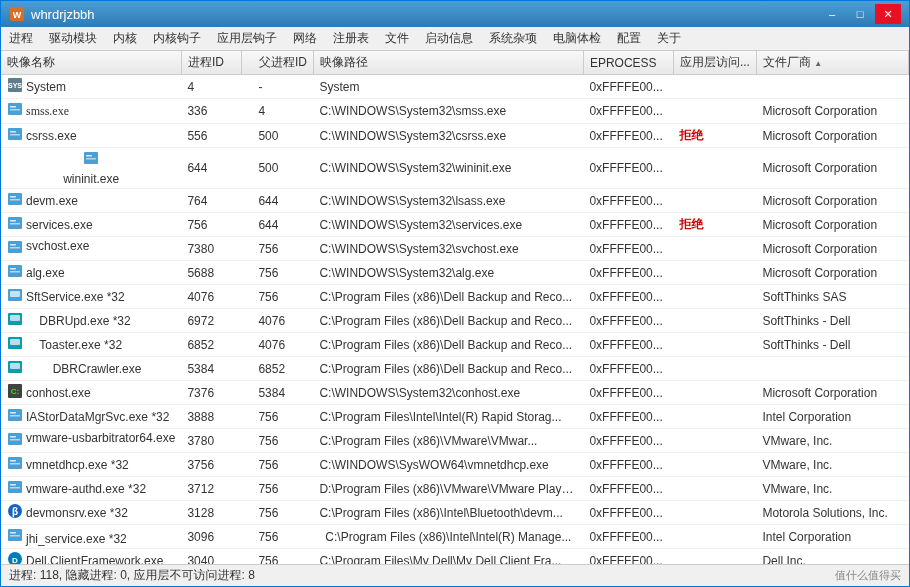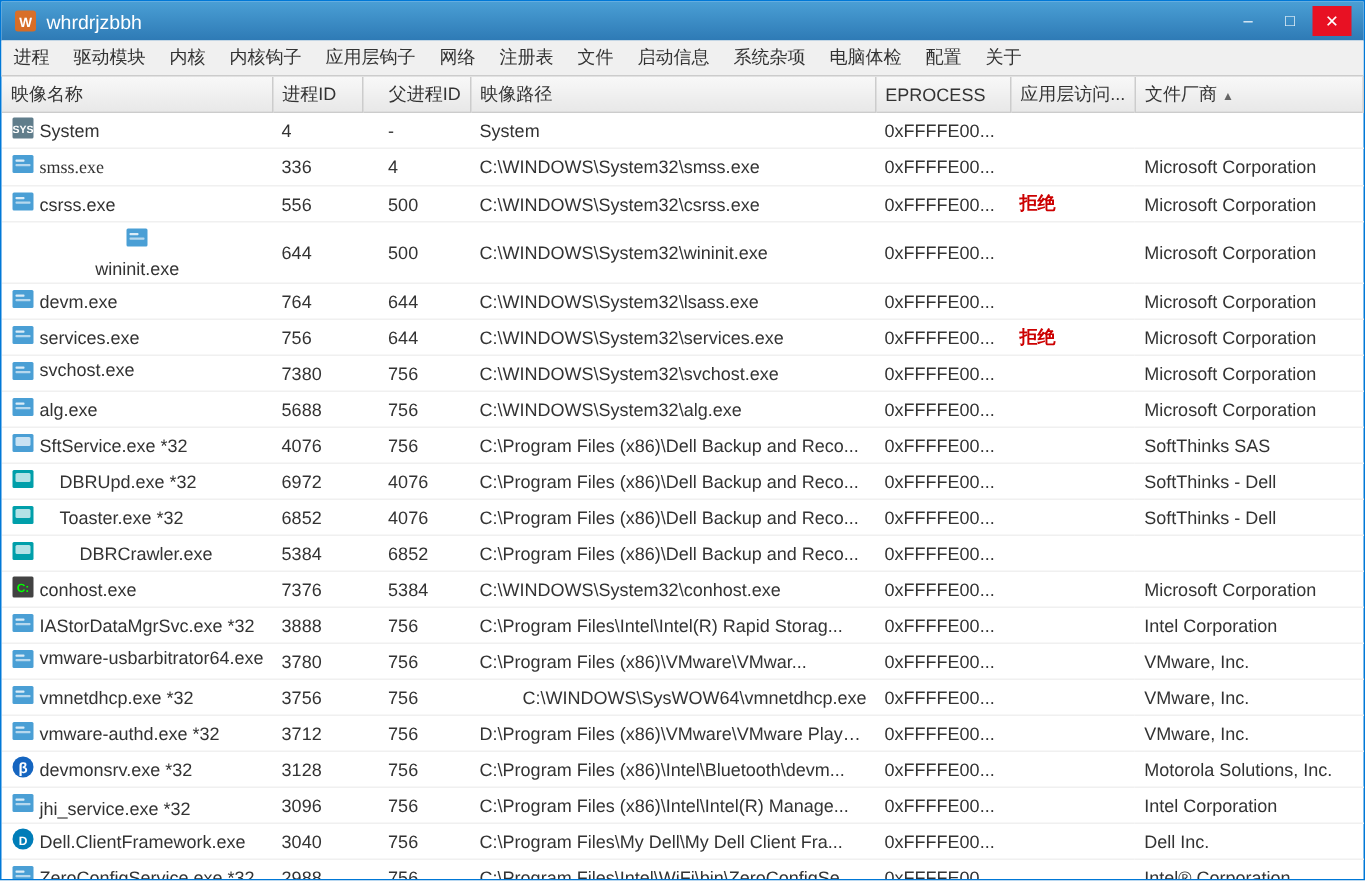--- a/index.html
+++ b/index.html
@@ -468,21 +468,21 @@
           <span><svg width="16" height="16" viewBox="0 0 16 16">
                     <rect x="1" y="2" width="14" height="12" rx="1" fill="#4a9fd5"></rect>
                     <rect x="3" y="5" width="6" height="1.5" rx="0.5" fill="white" opacity="0.8"></rect>
                     <rect x="3" y="8" width="10" height="1.5" rx="0.5" fill="white" opacity="0.6"></rect>
                   </svg></span>
           <span>vmnetdhcp.exe *32</span>
         </div>
       </td>
       <td class="col-pid">3756</td>
       <td class="col-ppid">756</td>
-      <td class="col-path" style="overflow:hidden;text-overflow:ellipsis;max-width:270px;text-align:right;">C:\WINDOWS\SysWOW64\vmnetdhcp.exe</td>
+      <td class="col-path" style="overflow:hidden;text-overflow:ellipsis;max-width:270px;">C:\WINDOWS\SysWOW64\vmnetdhcp.exe</td>
       <td class="col-eprocess">0xFFFFE00...</td>
       <td class="col-access"><span class=""></span></td>
       <td class="col-vendor">VMware, Inc.</td>
     </tr>
           <tr>
       <td class="col-name" style="display:table-cell;">
         <div style="display:flex;align-items:center;gap:3px;">
           <span><svg width="16" height="16" viewBox="0 0 16 16">
                     <rect x="1" y="2" width="14" height="12" rx="1" fill="#4a9fd5"></rect>
                     <rect x="3" y="5" width="6" height="1.5" rx="0.5" fill="white" opacity="0.8"></rect>
@@ -521,21 +521,21 @@
           <span><svg width="16" height="16" viewBox="0 0 16 16">
                     <rect x="1" y="2" width="14" height="12" rx="1" fill="#4a9fd5"></rect>
                     <rect x="3" y="5" width="6" height="1.5" rx="0.5" fill="white" opacity="0.8"></rect>
                     <rect x="3" y="8" width="10" height="1.5" rx="0.5" fill="white" opacity="0.6"></rect>
                   </svg></span>
           <span>jhi_service.exe *32</span>
         </div>
       </td>
       <td class="col-pid">3096</td>
       <td class="col-ppid">756</td>
-      <td class="col-path" style="overflow:hidden;text-overflow:ellipsis;max-width:270px;">C:\Program Files (x86)\Intel\Intel(R) Manage...</td>
+      <td class="col-path" style="overflow:hidden;text-overflow:ellipsis;max-width:270px;text-align:center;">C:\Program Files (x86)\Intel\Intel(R) Manage...</td>
       <td class="col-eprocess">0xFFFFE00...</td>
       <td class="col-access"><span class=""></span></td>
       <td class="col-vendor">Intel Corporation</td>
     </tr>
           <tr>
       <td class="col-name" style="display:table-cell;">
         <div style="display:flex;align-items:center;gap:3px;">
           <span><svg width="16" height="16" viewBox="0 0 16 16">
                     <circle cx="8" cy="8" r="7" fill="#007db8"></circle>
                     <text x="8" y="12" text-anchor="middle" fill="white" font-size="8" font-weight="bold">D</text>
@@ -565,13 +565,17 @@
       <td class="col-ppid">756</td>
       <td class="col-path" style="overflow:hidden;text-overflow:ellipsis;max-width:270px;">C:\Program Files\Intel\WiFi\bin\ZeroConfigSe...</td>
       <td class="col-eprocess">0xFFFFE00...</td>
       <td class="col-access"><span class=""></span></td>
       <td class="col-vendor">Intel® Corporation</td>
     </tr>
         </tbody>
     </table>
   </div>
 
+  <div class="status-bar">
+    <span>进程: 118, 隐藏进程: 0, 应用层不可访问进程: 8</span>
+    <span class="watermark">值什么值得买</span>
+  </div>
 </div>
 
 </body></html>

